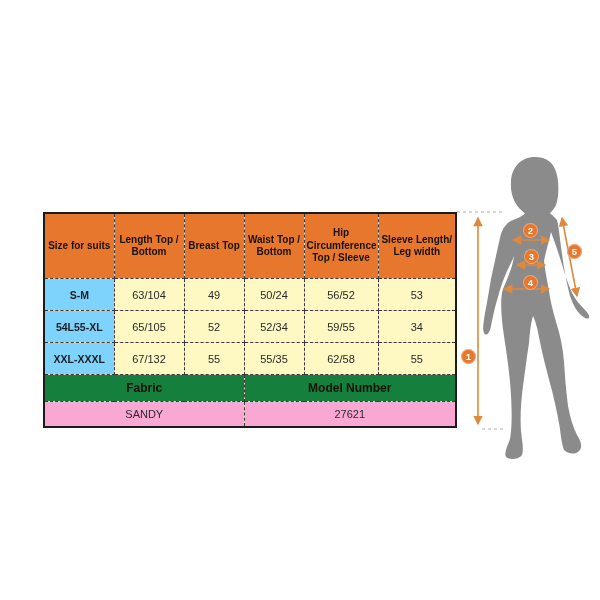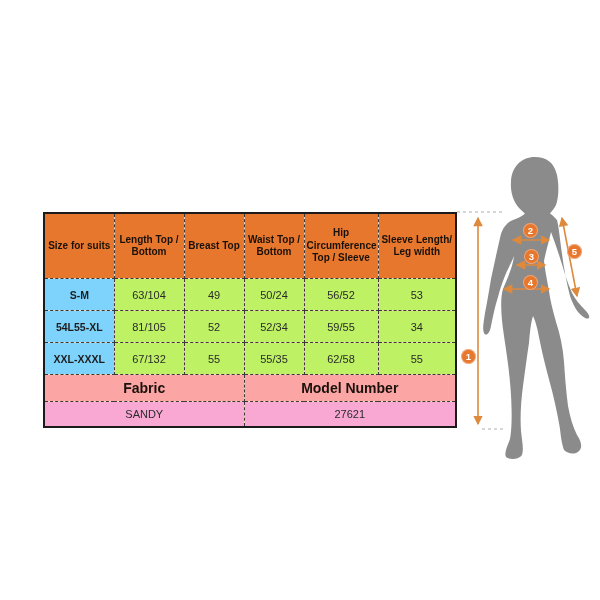--- a/index.html
+++ b/index.html
@@ -16,23 +16,23 @@
   }
   table.size-chart td{
     border:1px dashed #3a3a3a;text-align:center;vertical-align:middle;
     padding:1px 2px;overflow:hidden;
   }
   td.hdr{
     background:#e8772e;font-weight:bold;font-size:10px;line-height:1.25;
     color:#19110a;height:62px;
   }
   td.rowhdr{font-weight:bold;font-size:10.5px;height:29px;background:#7dd3fc;}
-  td.val{font-size:11px;height:29px;background:#bef264;color:#2a2a2a;}
+  td.val{font-size:11px;height:29px;background:#fef9c3;color:#2a2a2a;}
   td.bandhdr{
-    background:#fca5a5;font-weight:bold;font-size:14px;height:24px;color:#19110a;
+    background:#15803d;font-weight:bold;font-size:12px;height:24px;color:#19110a;
   }
   td.bandval{font-size:11px;height:22px;background:#f9a8d4;color:#2a2a2a;}
   
   .fig-svg{position:absolute;left:0;top:0;width:600px;height:600px;}
   .marker-badge{
     position:absolute;width:15px;height:15px;border-radius:50%;
     background:#e8772e;color:#ffffff;font-size:9.5px;font-weight:bold;
     display:flex;align-items:center;justify-content:center;line-height:1;
     box-shadow:0 0 0 1px rgba(255,255,255,0.35) inset;
   }
@@ -64,21 +64,21 @@
         <tr>
           <td class="rowhdr">S-M</td>
           <td class="val">63/104</td>
           <td class="val">49</td>
           <td class="val">50/24</td>
           <td class="val">56/52</td>
           <td class="val">53</td>
         </tr>
         <tr>
           <td class="rowhdr">54L55-XL</td>
-          <td class="val">81/105</td>
+          <td class="val">65/105</td>
           <td class="val">52</td>
           <td class="val">52/34</td>
           <td class="val">59/55</td>
           <td class="val">34</td>
         </tr>
         <tr>
           <td class="rowhdr">XXL-XXXL</td>
           <td class="val">67/132</td>
           <td class="val">55</td>
           <td class="val">55/35</td>

